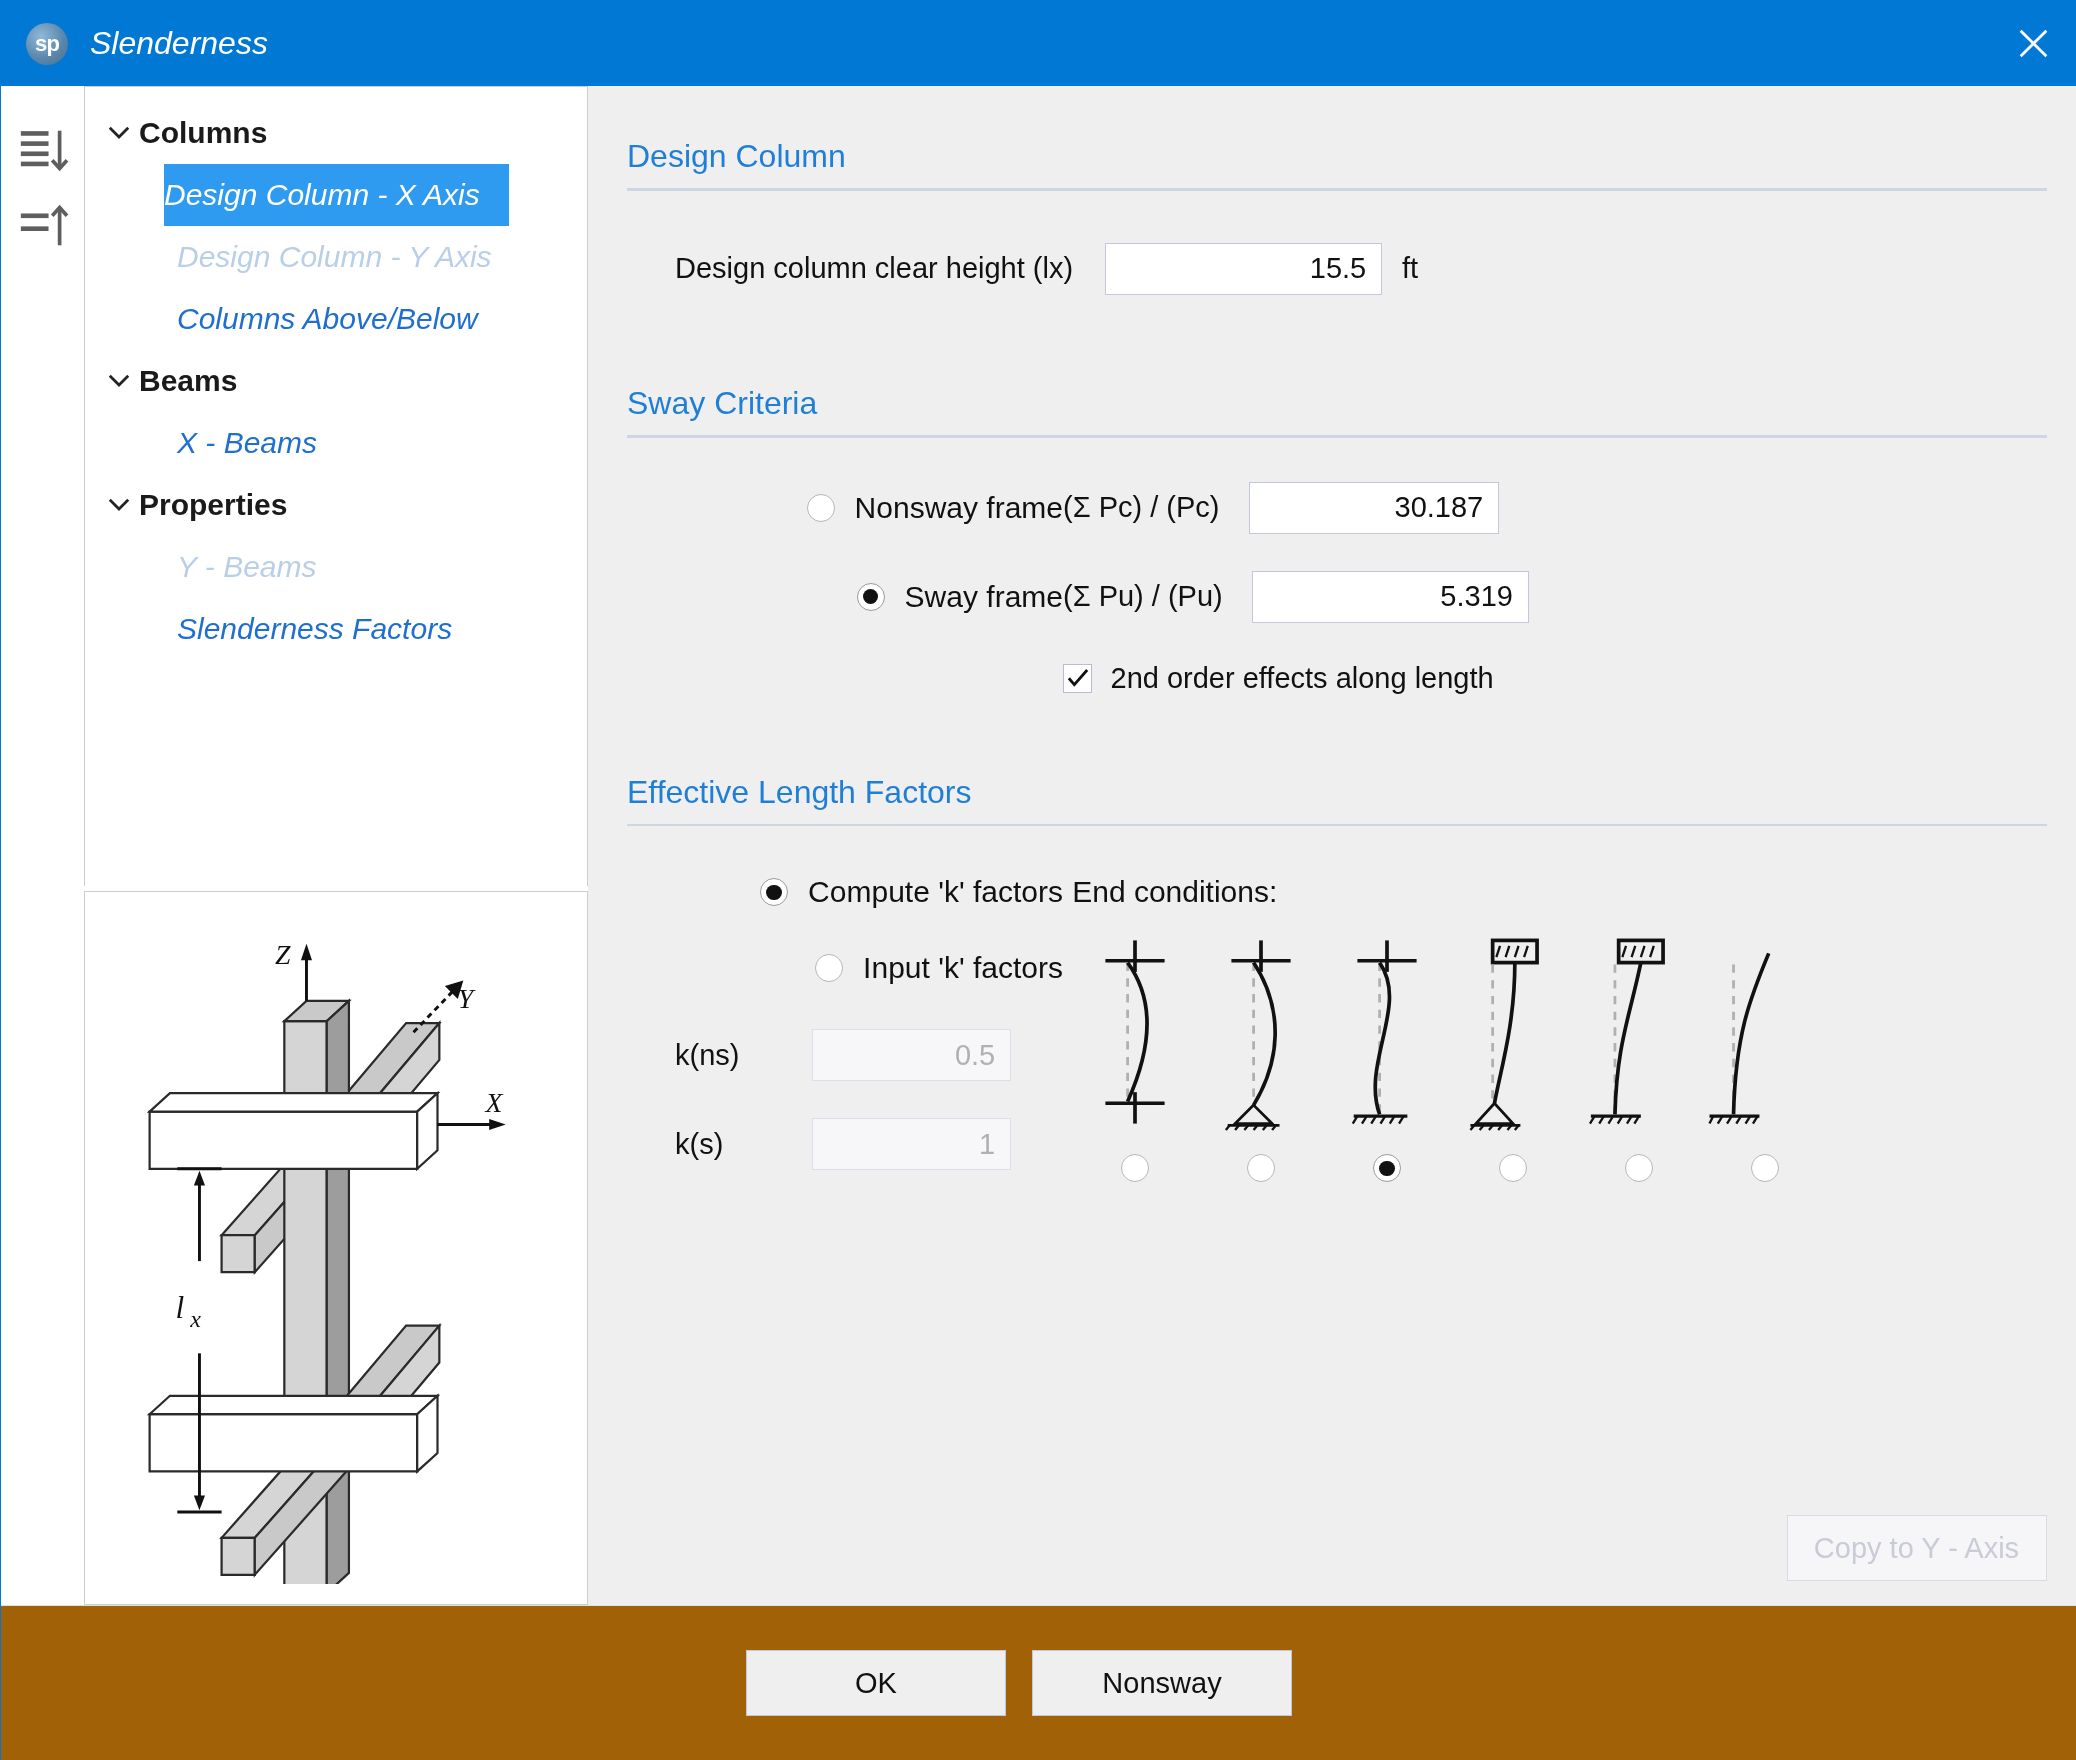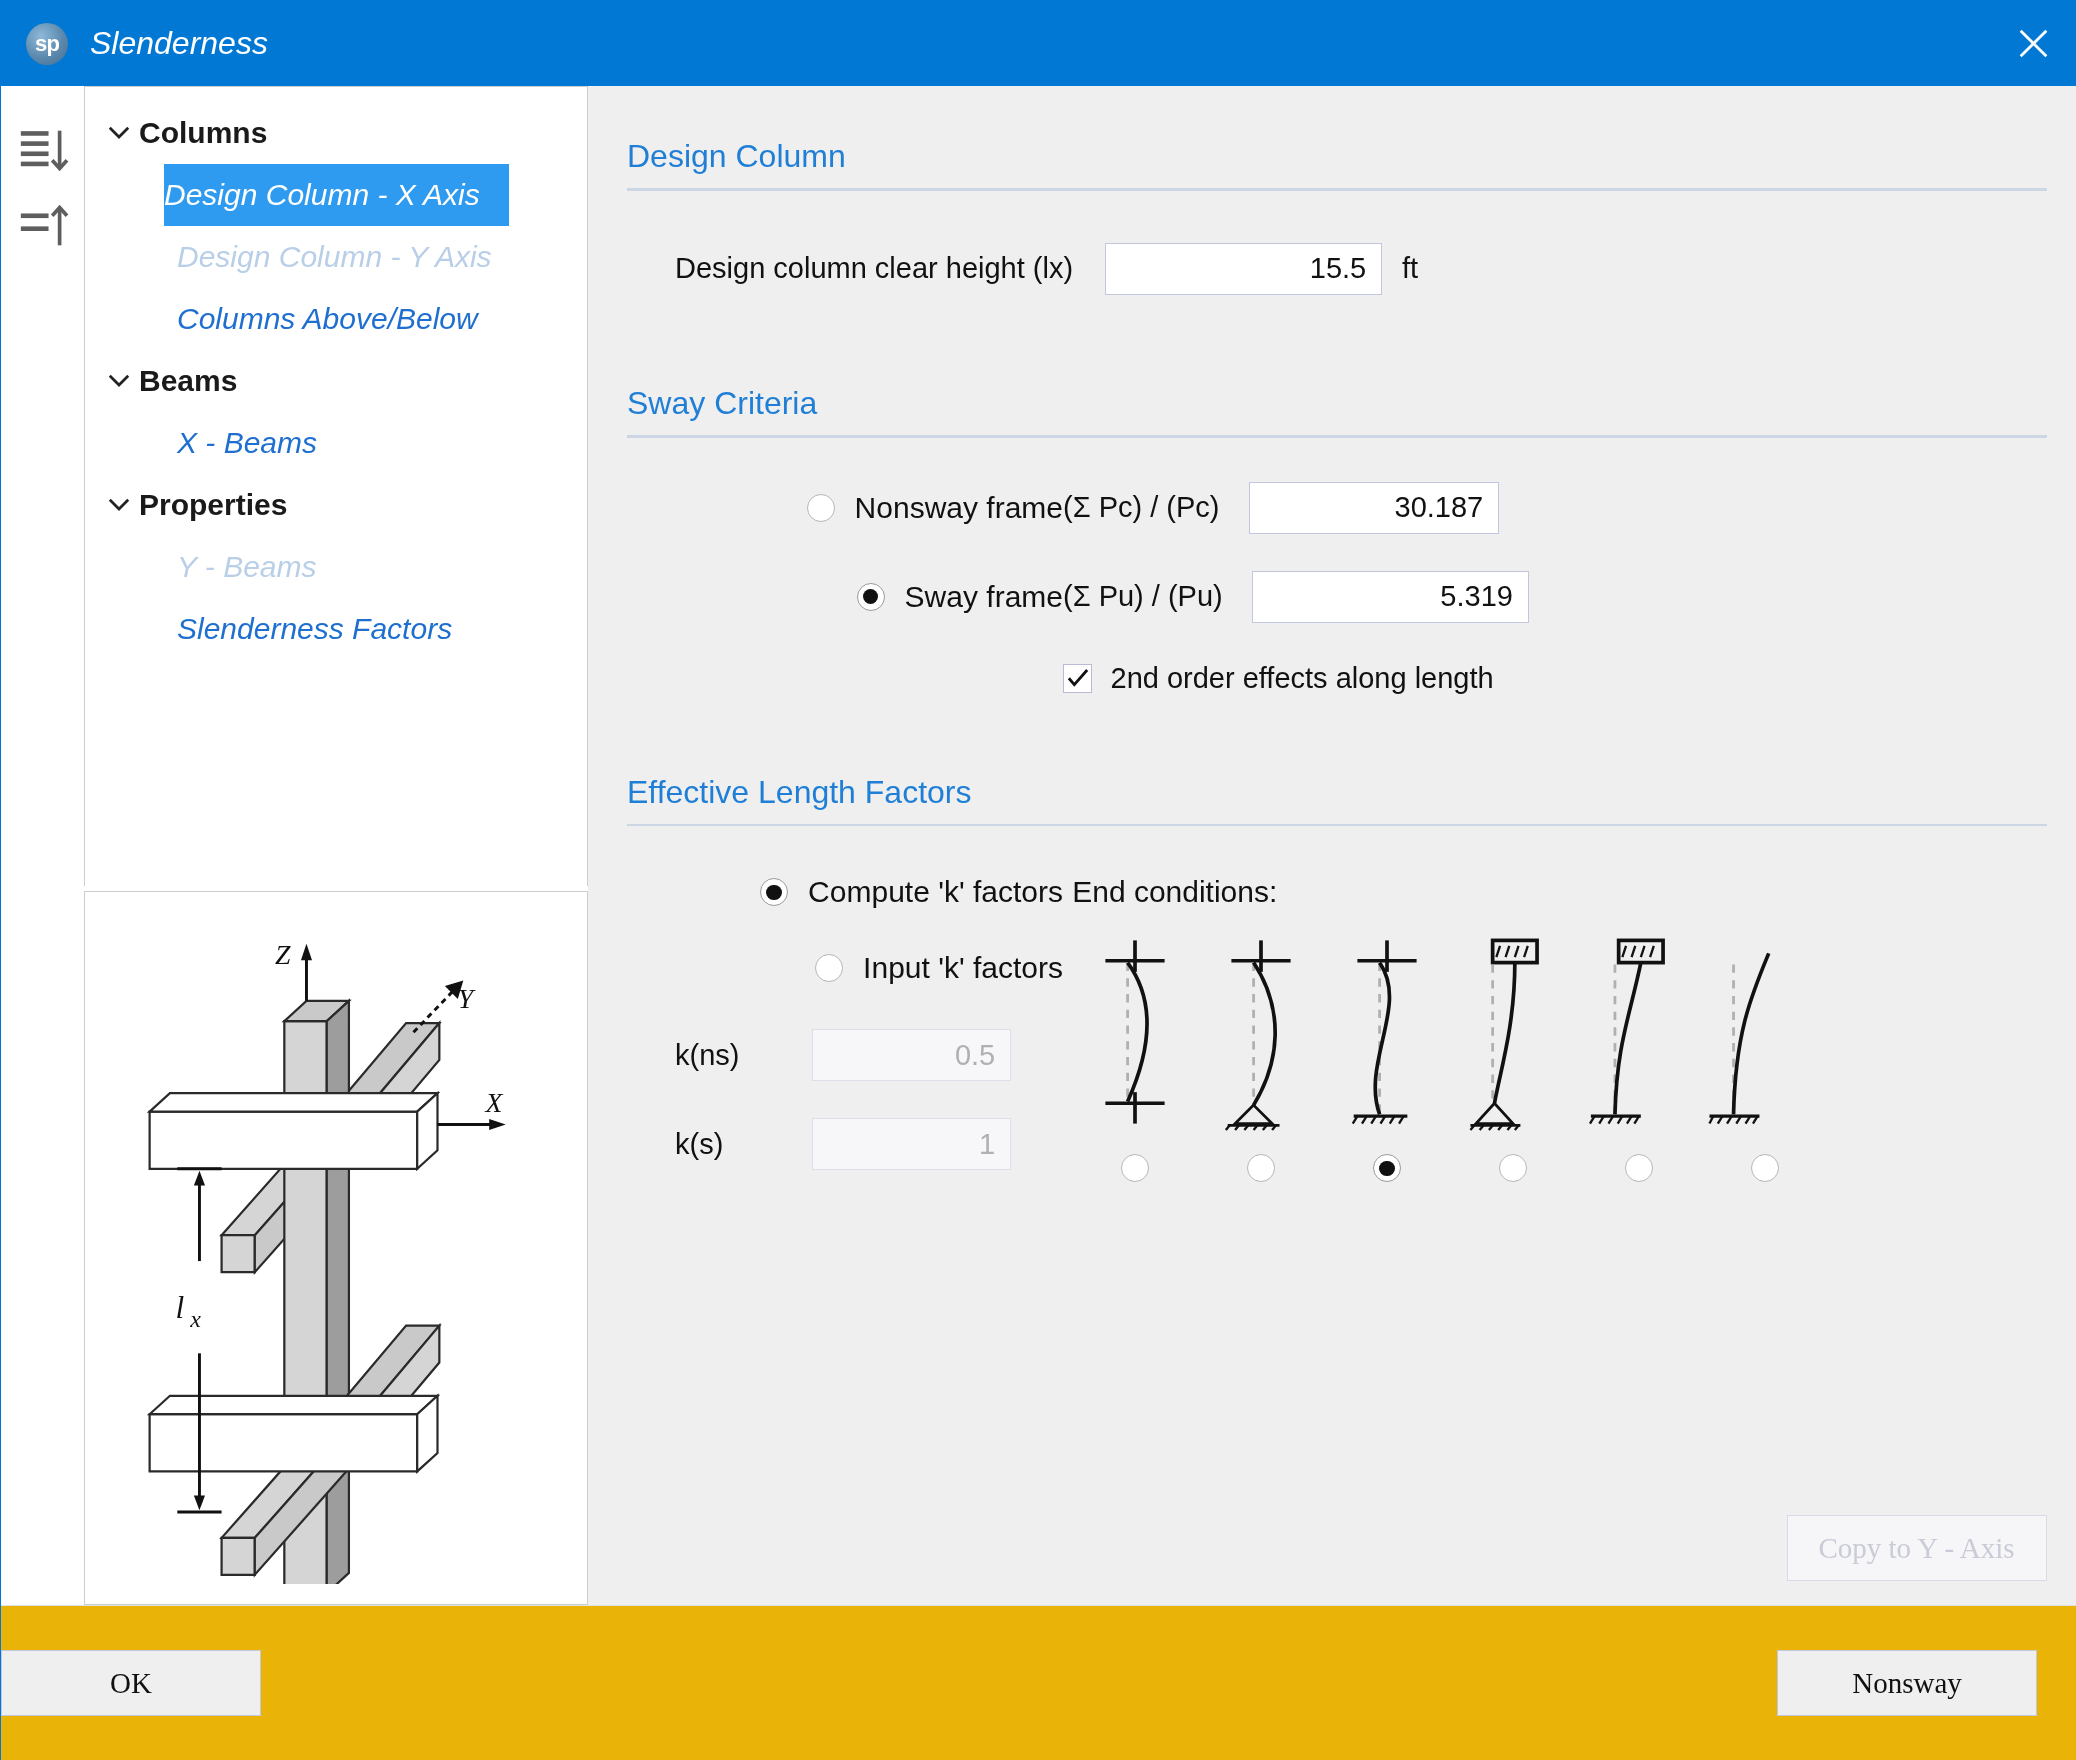--- a/index.html
+++ b/index.html
@@ -208,31 +208,31 @@
   .cb-row { display:flex; align-items:center; gap: 18.5px; cursor:pointer; }
 
   
   .btn {
     border: 1.8px solid #c3c7dd;
     background: #efefef;
     font-size: 29px;
     color: #111111;
     display:flex; align-items:center; justify-content:center;
     cursor:pointer;
-    font-family: Liberation Serif, serif;
+    font-family: Liberation Sans, sans-serif;
   }
   .btn.disabled { background:#f6f6f8; color:#c9cbd6; border-color:#d8dae6; }
 
   .footer {
     height: 155px;
-    background: #eab308;
+    background: #a16207;
     flex: 0 0 155px;
     display: flex;
     align-items: center;
-    justify-content: space-between;
+    justify-content: center;
     padding-right: 39px;
     gap: 26px;
     border-top: 0.9px solid #e2e2e2;
   }
   .endcond-label { font-size: 30px; color:#111111; }
 </style>
 </head>
 <body>
 
 <div class="window">

